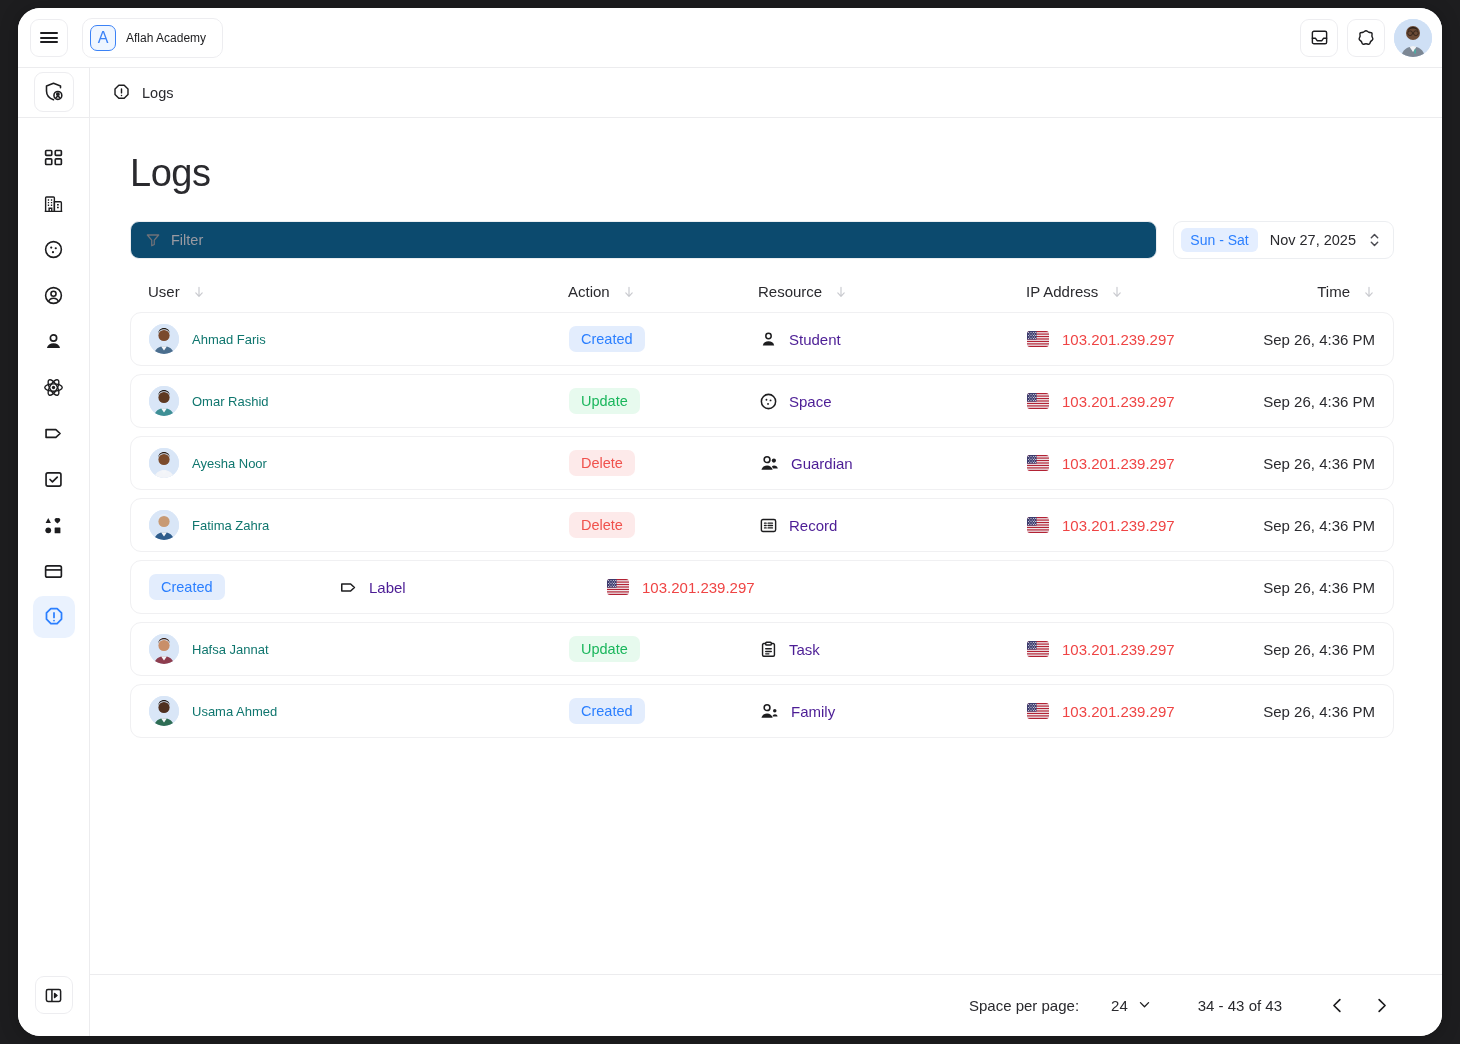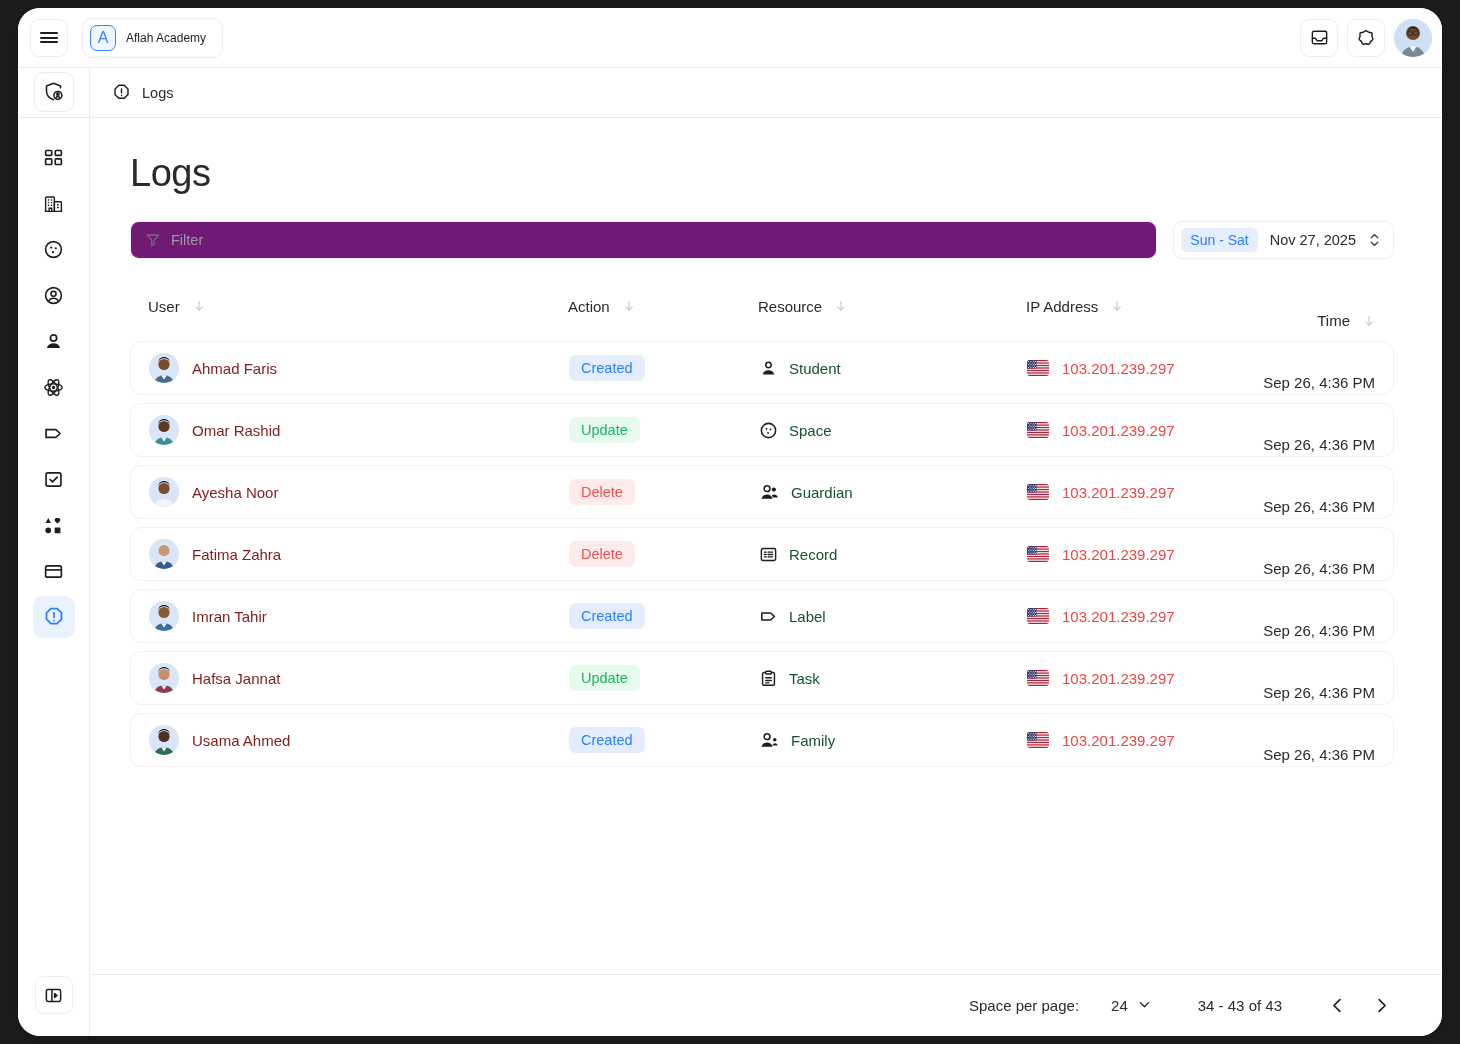--- a/index.html
+++ b/index.html
@@ -133,21 +133,21 @@
 
   
   .toolbar { display: flex; align-items: center; gap: 16px; margin-bottom: 18px; }
   .filter-box {
     flex: 1;
     height: 38px;
     border: 1px solid #eceef1;
     border-radius: 9px;
     display: flex; align-items: center; gap: 10px;
     padding: 0 14px;
-    background: #701a75;
+    background: #0c4a6e;
     cursor: text;
   }
   .filter-placeholder { font-size: 14.5px; color: #9a9aa2; }
   .date-box {
     height: 38px;
     border: 1px solid #eceef1;
     border-radius: 9px;
     display: flex; align-items: center; gap: 12px;
     padding: 0 10px 0 7px;
     background: #fff;
@@ -166,50 +166,50 @@
     padding: 6px 18px 12px 18px;
   }
   .th {
     display: flex; align-items: center; gap: 12px;
     font-size: 15px; color: #2a2a2e; cursor: pointer;
   }
   .col-user     { width: 420px; }
   .col-action   { width: 190px; }
   .col-resource { width: 268px; }
   .col-ip       { flex: 1; }
-  .col-time     { width: 170px; justify-content: flex-end; margin-top: 29px; }
+  .col-time     { width: 170px; justify-content: flex-end; }
 
   .rows { display: flex; flex-direction: column; gap: 8px; }
   .row {
     display: flex; align-items: center;
     height: 54px;
     border: 1px solid #f0f0f2;
     border-radius: 11px;
     padding: 0 18px;
     background: #fff;
     cursor: pointer;
   }
   .cell { display: flex; align-items: center; }
   .user-cell { gap: 13px; }
   .row-avatar {
     width: 30px; height: 30px; border-radius: 50%;
     background: #d9e6f7; overflow: hidden;
     display: flex; align-items: flex-end; justify-content: center;
     flex: 0 0 30px;
   }
-  .user-name { font-size: 15px; color: #7f1d1d; }
+  .user-name { font-size: 13px; color: #0f766e; }
   .badge {
     font-size: 14.5px; border-radius: 7px;
     padding: 5px 12px; display: inline-block;
   }
   .badge-created { background: #e3edfd; color: #2b7fff; }
   .badge-update  { background: #e7faee; color: #1ab65c; }
   .badge-delete  { background: #fdeaea; color: #f0514c; }
   .res-cell { gap: 11px; color: #1d1d1f; }
-  .res-name { font-size: 15px; color: #14532d; }
+  .res-name { font-size: 15px; color: #4c1d95; }
   .ip-cell { gap: 13px; }
   .ip-text { font-size: 15px; color: #ef4444; }
   .time-text { font-size: 15px; color: #2a2a2e; }
   .flag { width: 22px; height: 16px; border-radius: 3px; overflow: hidden; display: block; }
 
   
   .footer {
     height: 62px; flex: 0 0 62px;
     border-top: 1px solid #ececee;
     display: flex; align-items: center; justify-content: flex-end;
@@ -736,32 +736,20 @@
                     </g>
                   </svg>
                 </span>
                 <span class="ip-text">103.201.239.297</span>
               </div>
               <div class="cell col-time" style="justify-content:flex-end">
                 <span class="time-text">Sep 26, 4:36 PM</span>
               </div>
             </div>
             <div class="row">
-              <div class="cell user-cell col-user">
-                <span class="row-avatar">
-                  <svg viewBox="0 0 30 30" width="30" height="30">
-                    <rect width="30" height="30" fill="#d9e6f7"></rect>
-                    <circle cx="15" cy="11.5" r="5.6" fill="#8b5a33"></circle>
-                    <path d="M15 5.2c3.1 0 5.4 1.8 5.6 4.3.3-3.3-2.2-5.6-5.6-5.6S9.1 6.2 9.4 9.5C9.6 7 11.9 5.2 15 5.2z" fill="#1b1209"></path>
-                    <path d="M5 30c1-5 4.7-7.8 10-7.8S24 25 25 30z" fill="#3a6f9e"></path>
-                    <path d="M12.2 22.6 15 26.6l2.8-4c-.9-.3-1.8-.4-2.8-.4s-1.9.1-2.8.4z" fill="#f4f6f9"></path>
-                  </svg>
-                </span>
-                <span class="user-name">Imran Tahir</span>
-              </div>
               <div class="cell col-action">
                 <span class="badge badge-created">Created</span>
               </div>
               <div class="cell res-cell col-resource">
                 <span>
                   <svg width="19" height="19" viewBox="0 0 24 24" fill="none" stroke="#1d1d1f" stroke-width="1.9" stroke-linejoin="round">
                     <path d="M3.5 7.5h11.2l4.8 4.5-4.8 4.5H3.5z"></path>
                   </svg>
                 </span>
                 <span class="res-name">Label</span>

